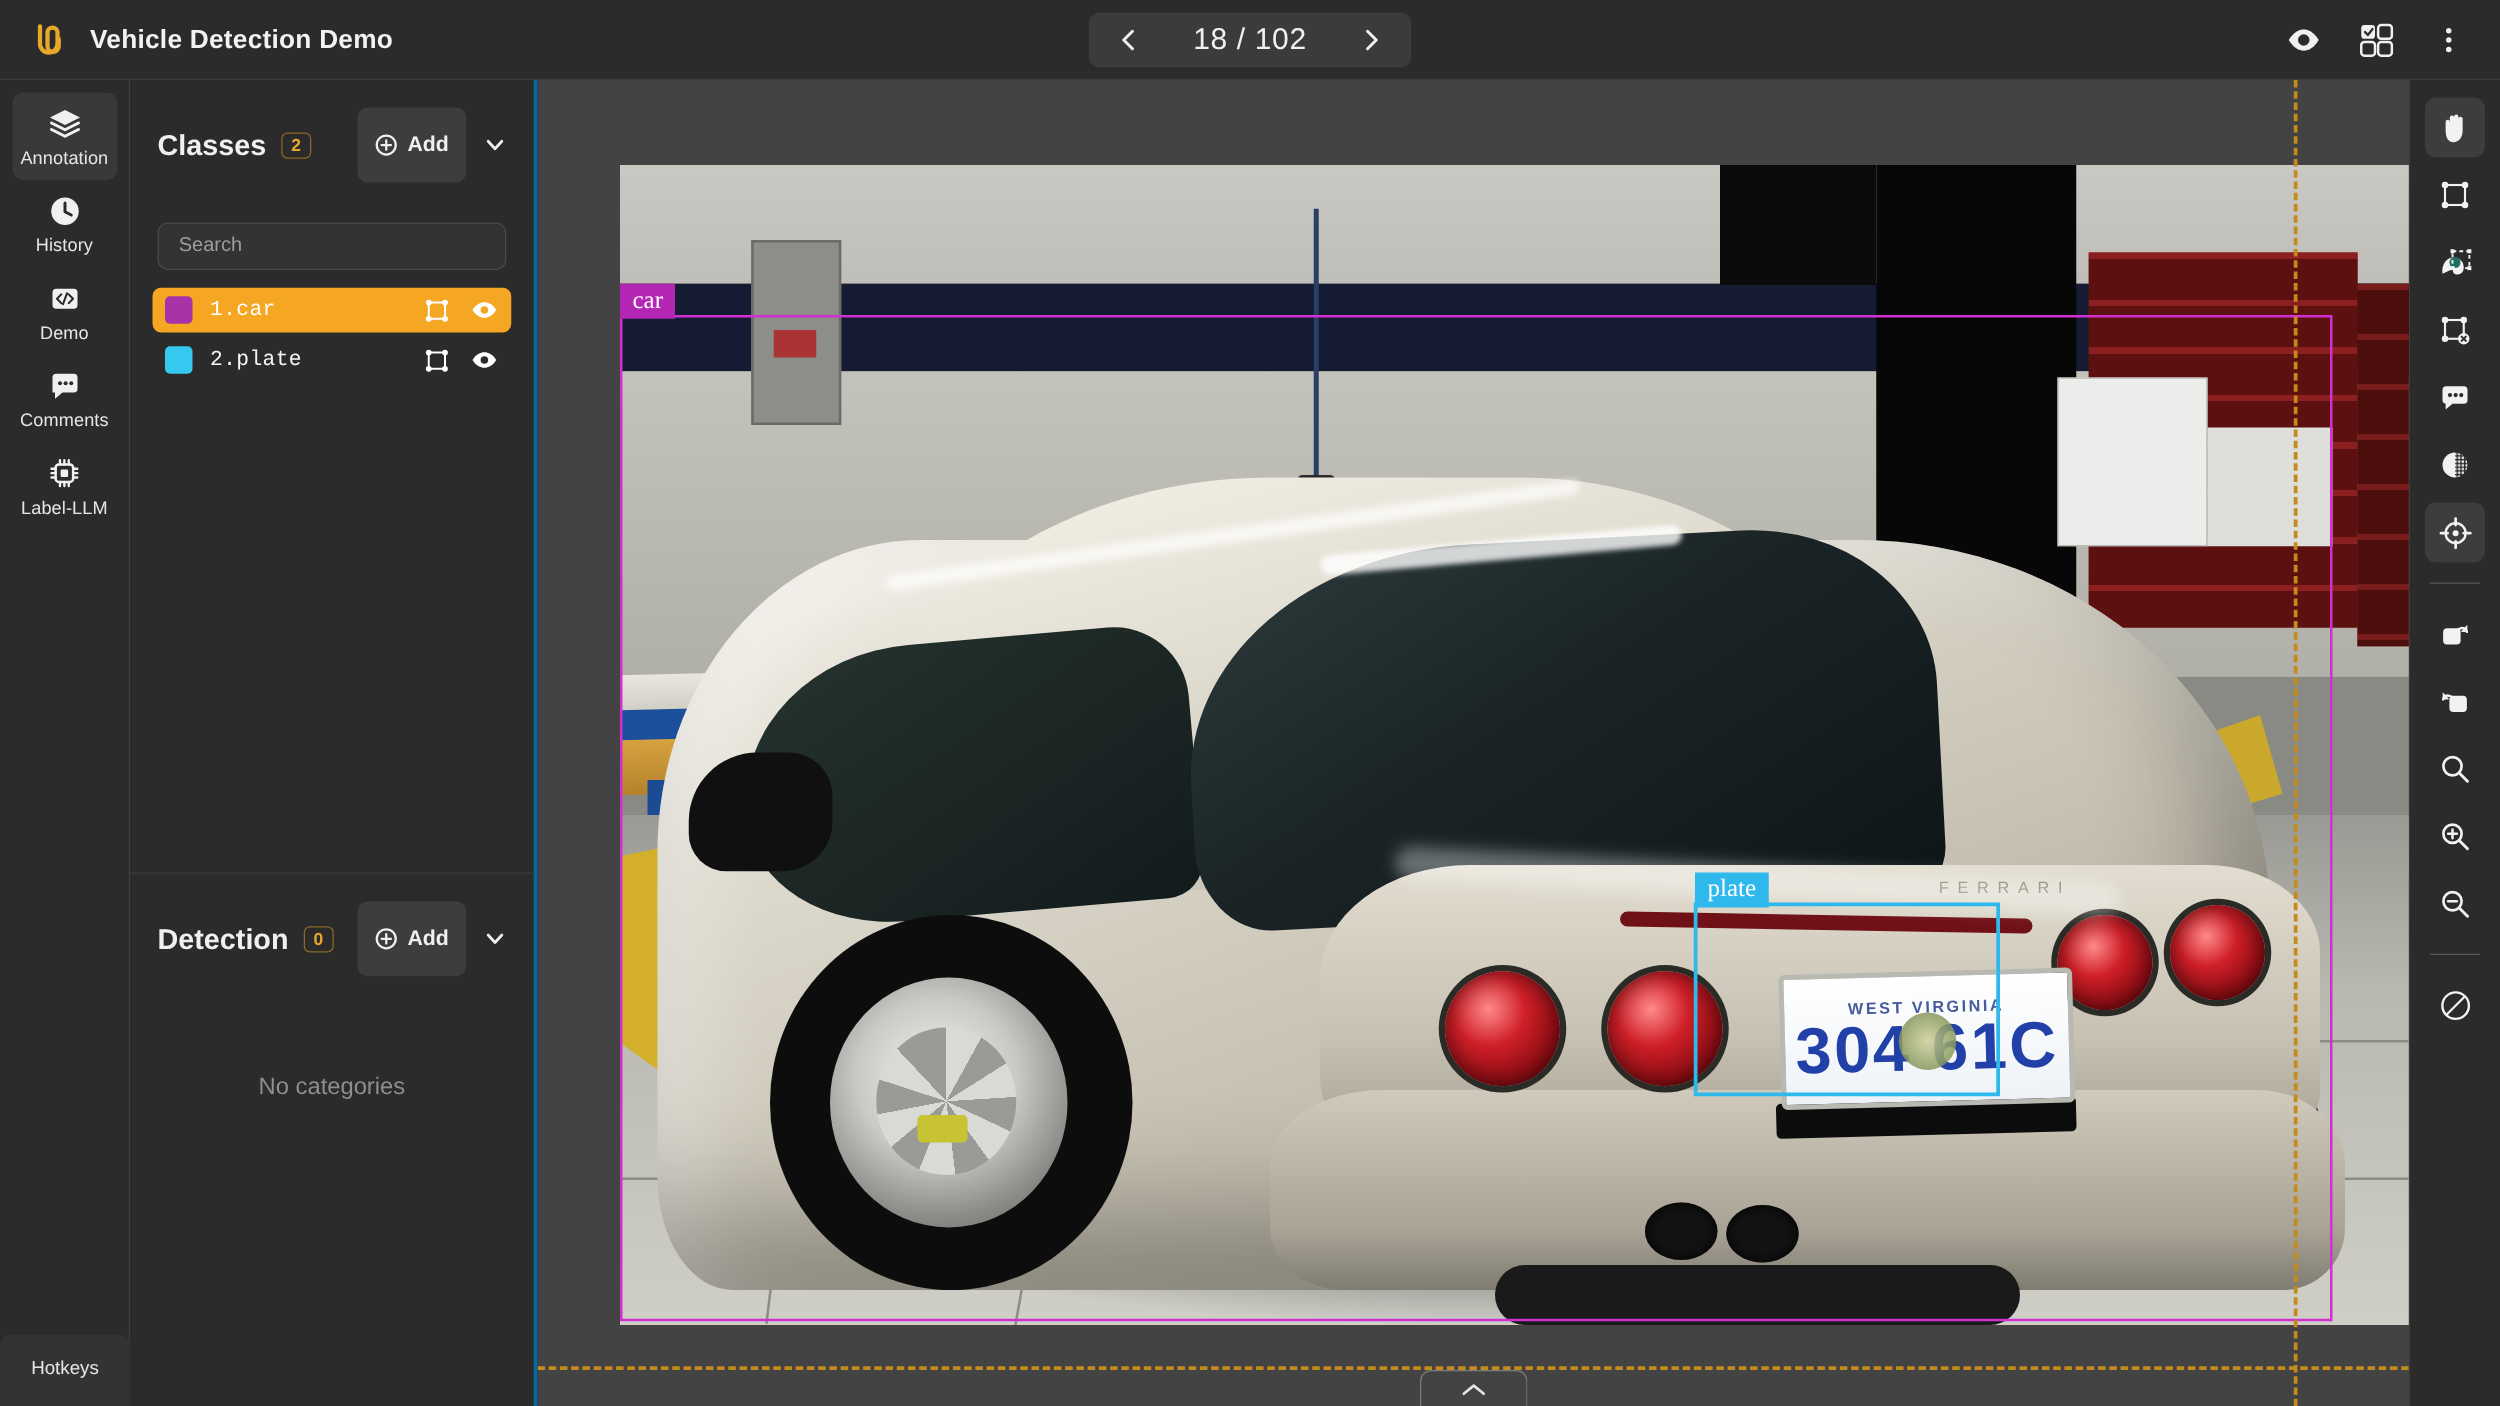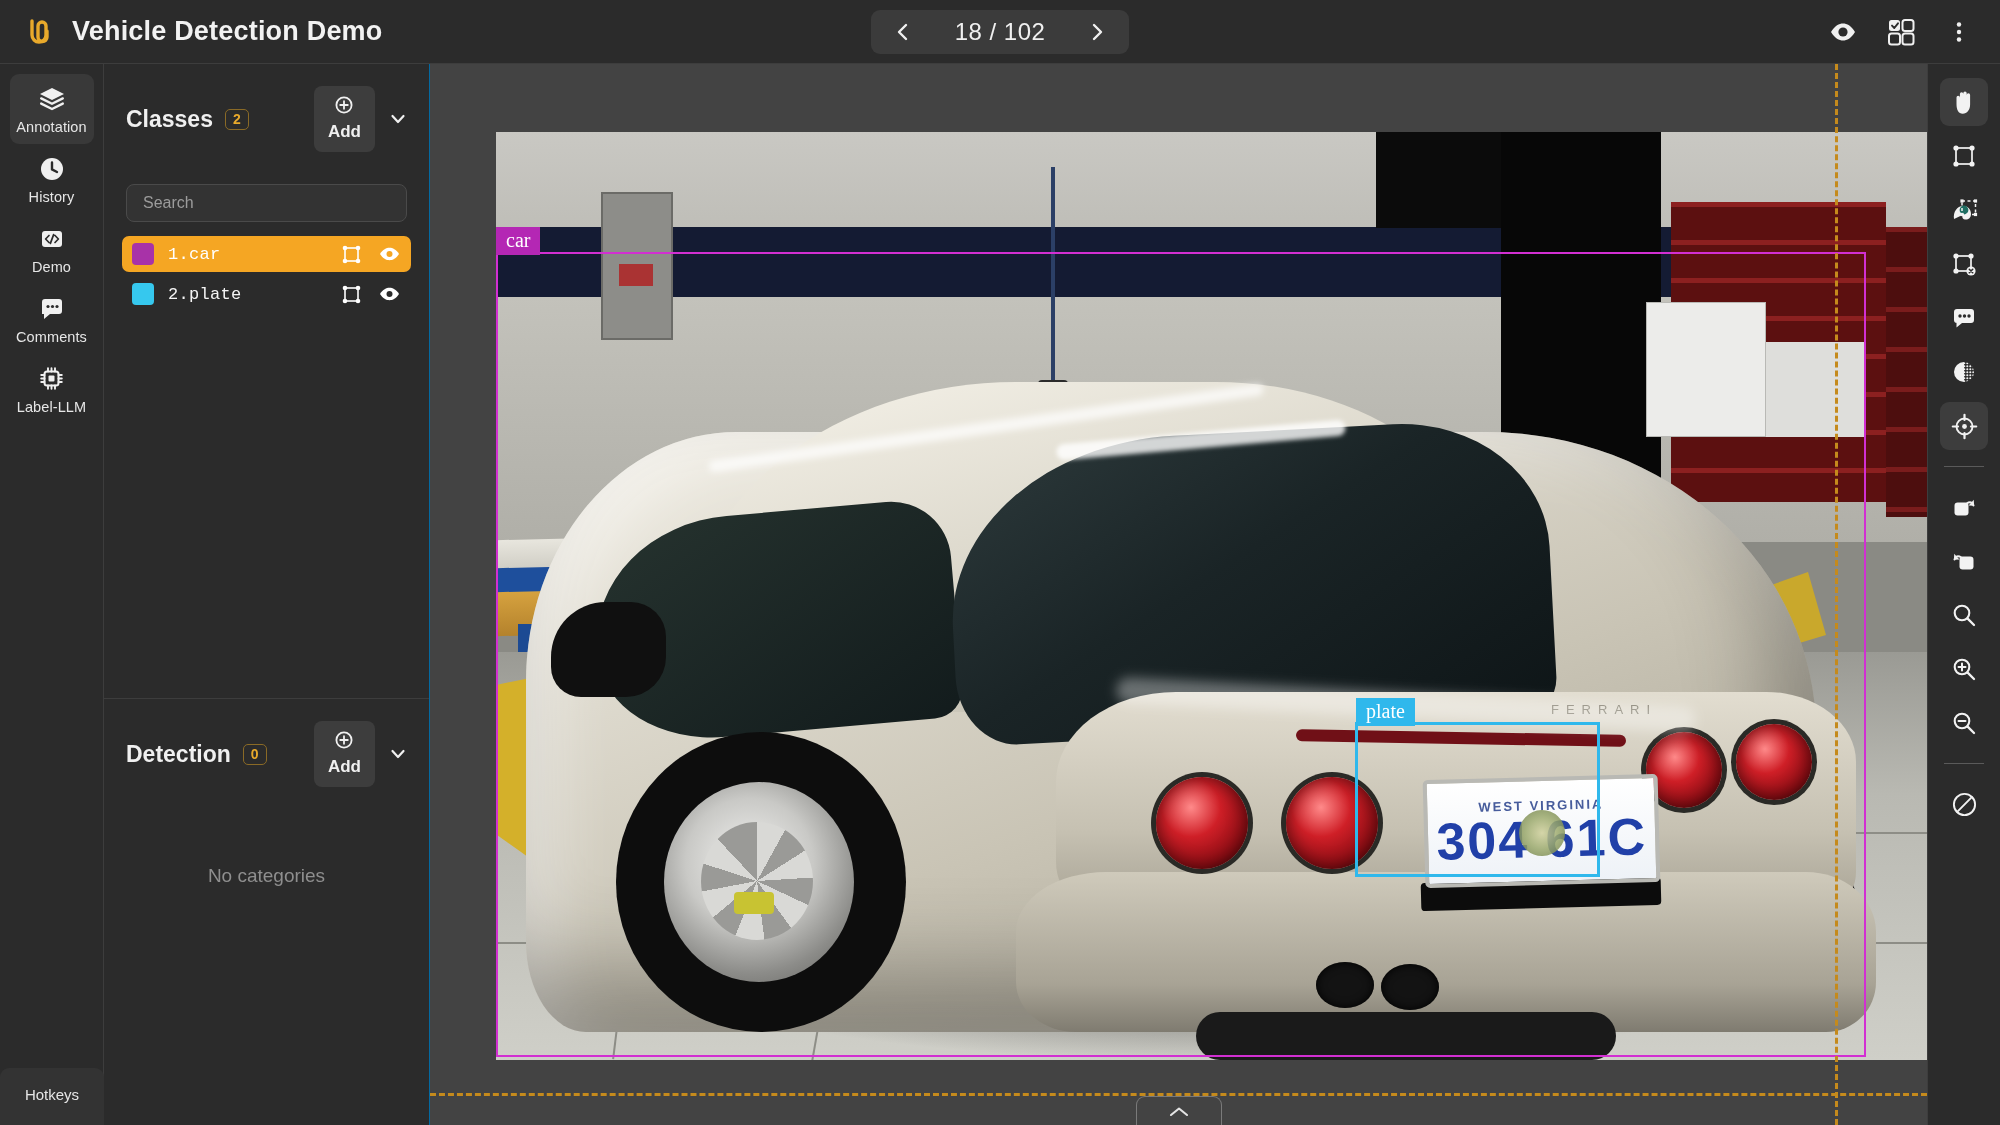--- a/index.html
+++ b/index.html
@@ -17,21 +17,21 @@
   .topbar {
     height: 64px; min-height: 64px;
     background: #2b2b2b;
     border-bottom: 1px solid #3d3d3d;
     display: flex; align-items: center;
     position: relative;
     z-index: 40;
   }
   .brand { display: flex; align-items: center; gap: 16px; padding-left: 22px; }
   .logo { width: 34px; height: 34px; display: block; }
-  .app-title { font-size: 27px; font-weight: 700; letter-spacing: .2px; color: #f2f2f2; }
+  .app-title { font-size: 21px; font-weight: 700; letter-spacing: .2px; color: #f2f2f2; }
 
   .pager {
     position: absolute; left: 50%; top: 50%; transform: translate(-50%,-50%);
     background: #3b3b3b; border-radius: 9px;
     height: 44px; width: 258px;
     display: flex; align-items: center; justify-content: space-between;
     padding: 0 18px;
   }
   .pager-btn {
     width: 28px; height: 28px; display: flex; align-items: center; justify-content: center;
@@ -73,39 +73,39 @@
     background: #333333;
     border-radius: 9px 9px 0 0;
     font-size: 15px; color: #e6e6e6;
     cursor: pointer;
   }
 
   
   .panel {
     width: 326px; min-width: 326px;
     background: #2b2b2b;
-    border-right: 1px solid #0369a1;
+    border-right: 3px solid #0369a1;
     display: flex; flex-direction: column;
   }
   .panel-sec { display: flex; flex-direction: column; min-height: 0; }
   .panel-head {
     display: flex; align-items: center; padding: 22px 20px 16px 22px; gap: 12px;
   }
   .panel-title { font-size: 23px; font-weight: 700; color: #f0f0f0; }
   .count-badge {
     border: 1px solid #8a6a26; border-radius: 5px;
     color: #e8a92b; font-size: 14px; font-weight: 600;
     padding: 1px 7px; line-height: 17px;
   }
   .add-btn {
     margin-left: auto;
     background: #3d3d3d; border: none; border-radius: 8px;
     color: #f0f0f0; font-size: 17px; font-weight: 700;
-    padding: 10px 14px; display: flex; align-items: center; gap: 8px;
-    cursor: pointer; font-family: inherit; flex-direction: column;
+    padding: 20px 14px; display: flex; align-items: center; gap: 8px;
+    cursor: pointer; font-family: inherit;
   }
   .chevron-btn { width: 22px; display: flex; align-items: center; justify-content: center; cursor: pointer; }
 
   .search-wrap { padding: 16px 22px 14px; }
   .search-box {
     width: 100%; height: 38px;
     background: #333333; border: 1px solid #4a4a4a; border-radius: 8px;
     color: #d8d8d8; font-size: 16px; font-family: inherit;
     padding: 0 16px;
     outline: none;

